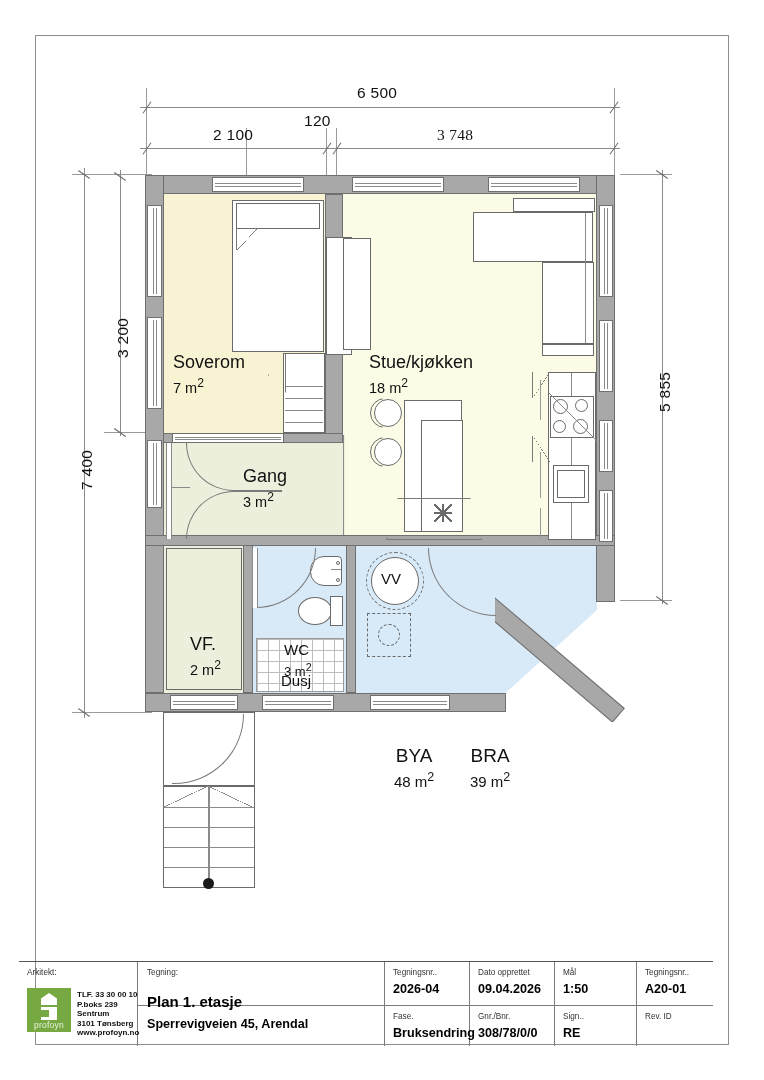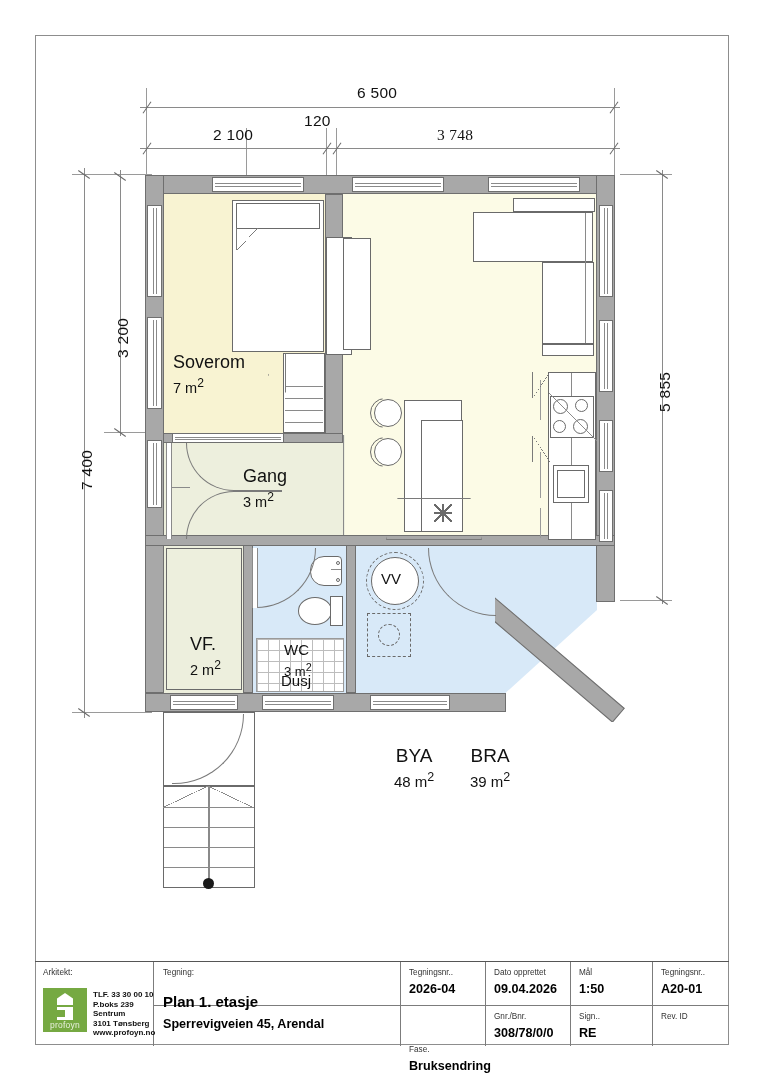--- a/index.html
+++ b/index.html
@@ -65,21 +65,21 @@
   .window.v::after  { top:2px; bottom:2px; left: 62%; width:1px; }
 
   .doorswing { position: absolute; border: 1.1px solid #7a7a7a; background: transparent; }
 
   .circle { position: absolute; border: 1.2px solid #6a6a6a; border-radius: 50%; background:#fff; }
   .dashbox { position: absolute; border: 1.4px dashed #6a6a6a; background: transparent; }
   .dashcircle{ position: absolute; border: 1.4px dashed #6a6a6a; border-radius:50%; background: transparent; }
 
   
   #titleblock {
-    position: absolute; left: 35px; top: 961px;
+    position: absolute; left: 19px; top: 961px;
     width: 694px; height: 64px;
     border-top: 1.4px solid #555;
   }
   .tb-cell { position: absolute; }
   .tb-label { font-size: 8.2px; color: #333; line-height: 10px; }
   .tb-value { font-size: 12.6px; color: #000; font-weight: bold; line-height: 16px; }
   .tb-value.big { font-size: 15px; }
   .tb-vline { position: absolute; width: 1px; background: #7c7c7c; }
   .tb-hline { position: absolute; height: 1px; background: #7c7c7c; }
 
@@ -331,20 +331,24 @@
                 linear-gradient(to top right, transparent 48%, #8a8a8a 48%, #8a8a8a 50%, transparent 50%) right / 50% 100% no-repeat;"></div>
   <div class="thin" style="left:208px; top:786px; width:2px; height:96px; background:#8a8a8a;"></div>
   <div style="position:absolute; left:203px; top:878px; width:11px; height:11px;
               background:#1a1a1a; border-radius:50%;"></div>
 
   <div class="roomlabel" style="left:173px; top:352px;">
     <span class="rname">Soverom</span>
     <span class="rarea"><span>7 m</span><sup>2</sup></span>
   </div>
 
+  <div class="roomlabel" style="left:369px; top:352px;">
+    <span class="rname">Stue/kjøkken</span>
+    <span class="rarea"><span>18 m</span><sup>2</sup></span>
+  </div>
 
   <div class="roomlabel" style="left:243px; top:466px;">
     <span class="rname">Gang</span>
     <span class="rarea"><span>3 m</span><sup>2</sup></span>
   </div>
 
   <div class="roomlabel" style="left:190px; top:634px;">
     <span class="rname">VF.</span>
     <span class="rarea"><span>2 m</span><sup>2</sup></span>
   </div>
@@ -411,21 +415,21 @@
     </div>
     <div class="tb-cell" style="left:544px; top:6px;">
       <div class="tb-label">Mål</div>
       <div class="tb-value" style="margin-top:3px;">1:50</div>
     </div>
     <div class="tb-cell" style="left:626px; top:6px;">
       <div class="tb-label">Tegningsnr..</div>
       <div class="tb-value" style="margin-top:3px;">A20-01</div>
     </div>
 
-    <div class="tb-cell" style="left:374px; top:50px;margin-top:33px;">
+    <div class="tb-cell" style="left:374px; top:50px;">
       <div class="tb-label">Fase.</div>
       <div class="tb-value" style="margin-top:3px;">Bruksendring</div>
     </div>
     <div class="tb-cell" style="left:459px; top:50px;">
       <div class="tb-label">Gnr./Bnr.</div>
       <div class="tb-value" style="margin-top:3px;">308/78/0/0</div>
     </div>
     <div class="tb-cell" style="left:544px; top:50px;">
       <div class="tb-label">Sign..</div>
       <div class="tb-value" style="margin-top:3px;">RE</div>

